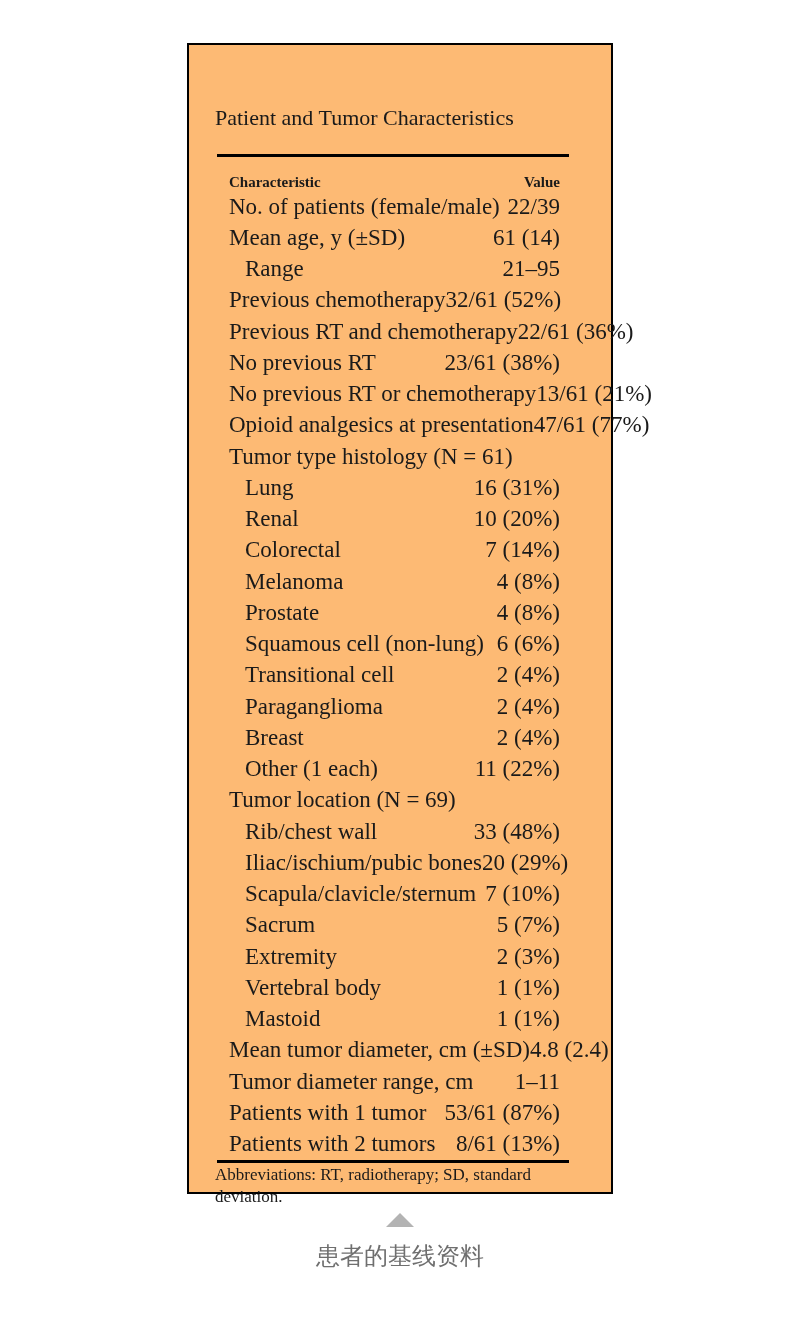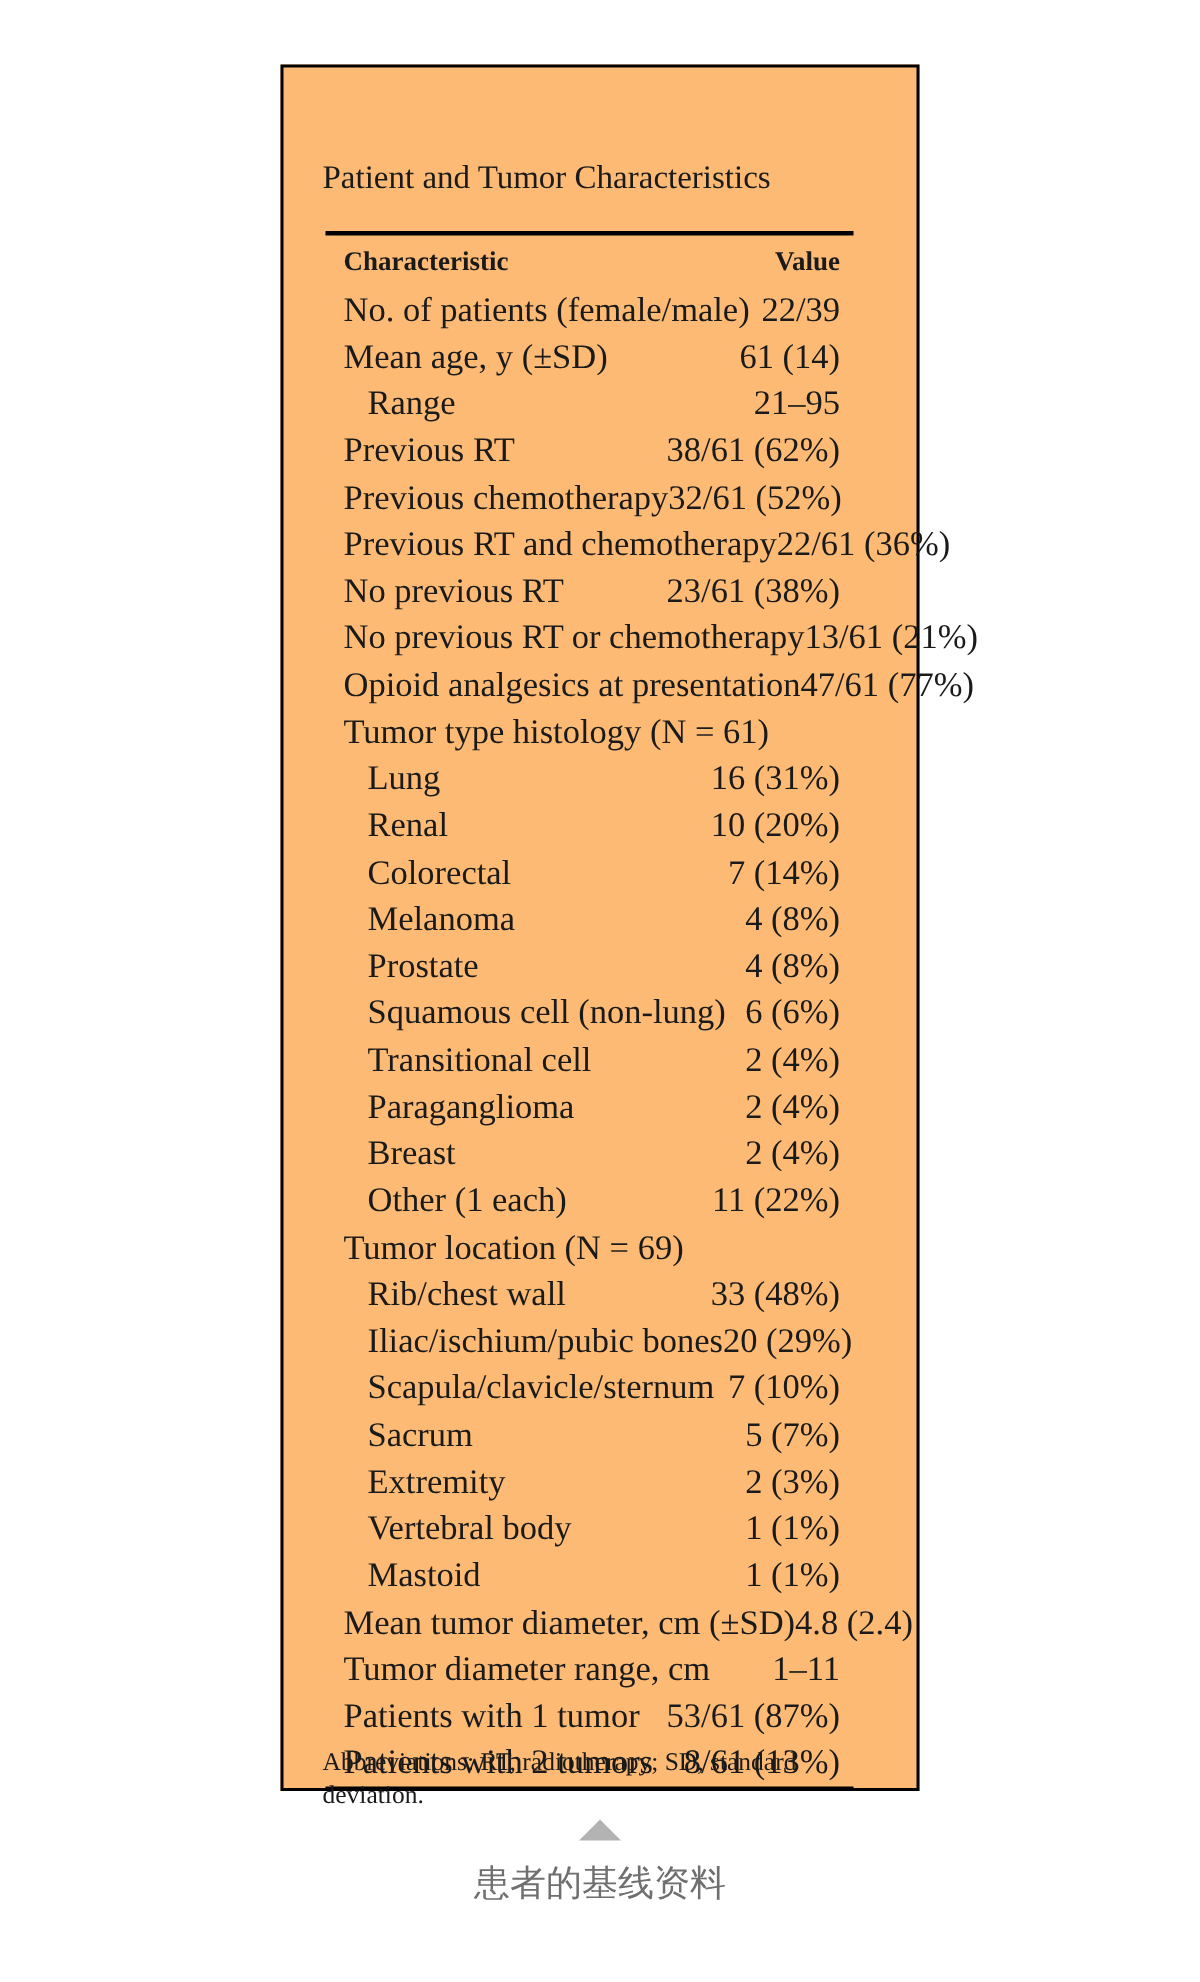--- a/index.html
+++ b/index.html
@@ -40,23 +40,23 @@
     top: 109px;
     width: 352px;
     border-top: 3px solid #000000;
     border-bottom: 3px solid #000000;
     box-sizing: content-box;
   }
   .tbl-header {
     height: 34px;
     display: flex;
     justify-content: space-between;
-    align-items: center;
+    align-items: flex-end;
     font-weight: bold;
-    font-size: 18px;
+    font-size: 15px;
   }
   .tbl-header .col-char { padding-left: 12px; }
   .tbl-header .col-val  { padding-right: 9px; }
   .tbl-row {
     height: 31.25px;
     display: flex;
     justify-content: space-between;
     align-items: center;
     font-size: 23px;
     white-space: nowrap;
@@ -113,24 +113,20 @@
         </div>
         <div class="tbl-row">
           <span class="row-label">Mean age, y (±SD)</span>
           <span class="row-value">61 (14)</span>
         </div>
         <div class="tbl-row indent">
           <span class="row-label">Range</span>
           <span class="row-value">21–95</span>
         </div>
         <div class="tbl-row">
-          <span class="row-label">Previous RT</span>
-          <span class="row-value">38/61 (62%)</span>
-        </div>
-        <div class="tbl-row">
           <span class="row-label">Previous chemotherapy</span>
           <span class="row-value">32/61 (52%)</span>
         </div>
         <div class="tbl-row">
           <span class="row-label">Previous RT and chemotherapy</span>
           <span class="row-value">22/61 (36%)</span>
         </div>
         <div class="tbl-row">
           <span class="row-label">No previous RT</span>
           <span class="row-value">23/61 (38%)</span>

